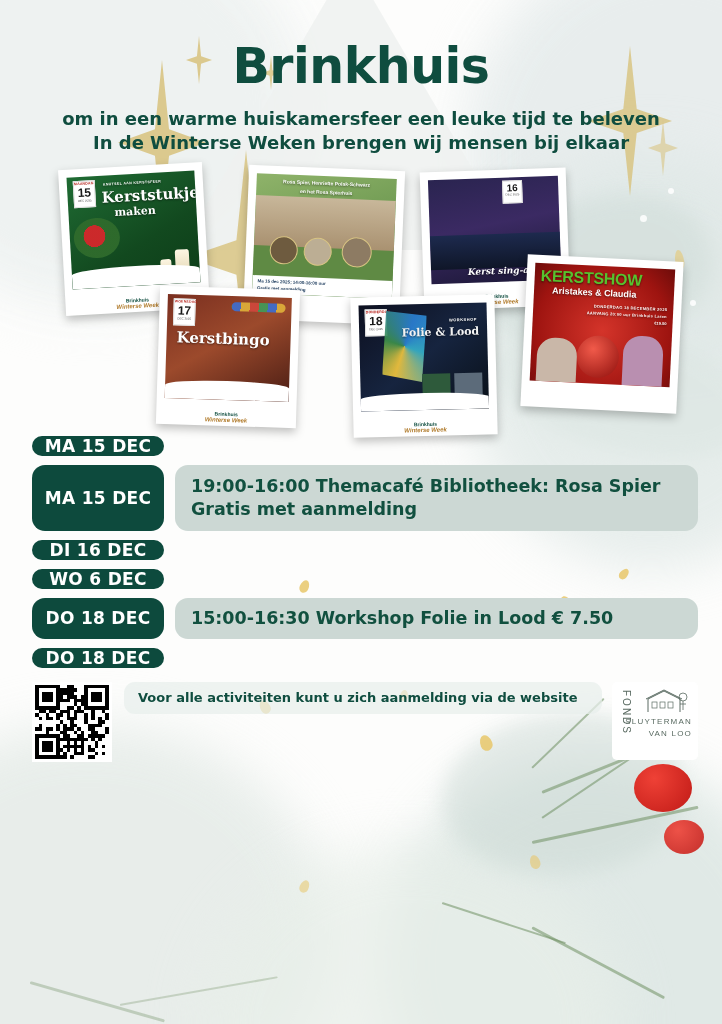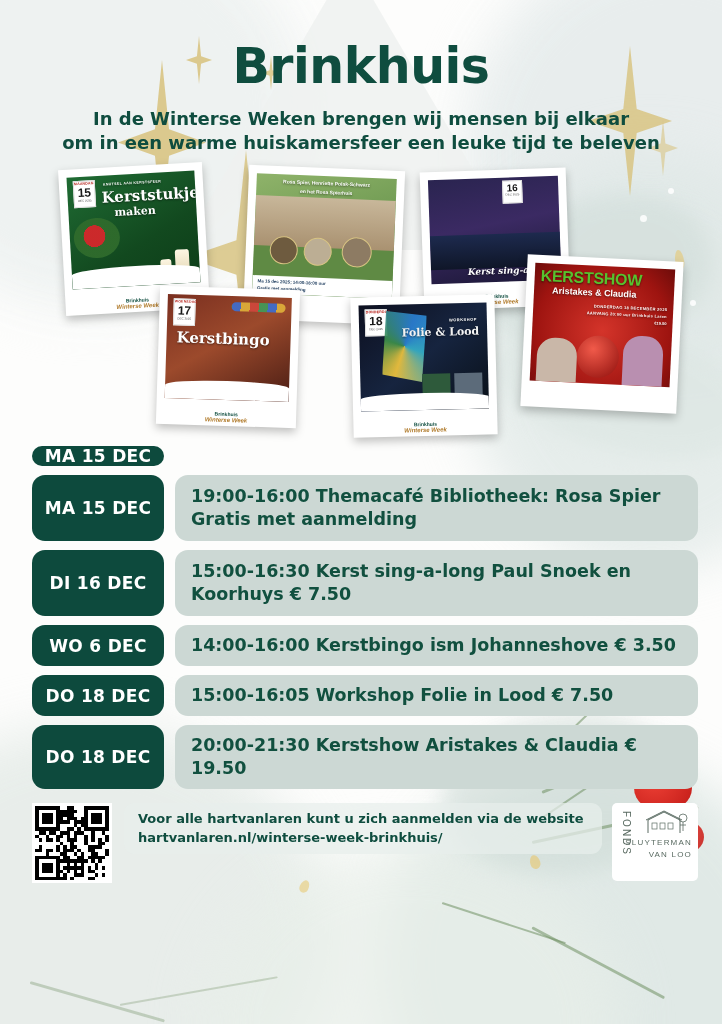--- a/index.html
+++ b/index.html
@@ -71,21 +71,21 @@
 
   .daybadge{position:absolute;left:6px;top:4px;width:20px;height:24px;background:#fff;
             border:1px solid #ddd;text-align:center;line-height:1;padding-top:1px;}
   .daybadge .m{font-size:3.5px;color:#b52019;font-weight:700;letter-spacing:.2px;}
   .daybadge .d{font-size:12px;color:#1a1a1a;font-weight:700;line-height:13px;}
   .daybadge .y{font-size:3px;color:#555;}
 
   .ptitle{position:absolute;color:#fff;font-weight:700;text-shadow:0 1px 2px rgba(0,0,0,.5);}
 
   
-  .sched{position:relative;z-index:4;margin:14px 24px 0 32px;}
+  .sched{position:relative;z-index:4;margin:4px 24px 0 32px;}
   .row{display:flex;align-items:stretch;margin-bottom:9px;}
   .date{flex:0 0 132px;background:#0d4a3d;color:#fff;border-radius:13px;
         display:flex;align-items:center;justify-content:center;
         font-weight:700;font-size:17px;letter-spacing:.3px;
         font-family:"DejaVu Sans",sans-serif;}
   .desc{flex:1;margin-left:11px;background:#ccd8d4;border-radius:13px;
         color:#11503f;font-weight:700;font-size:17.5px;line-height:1.32;
         padding:9px 16px;display:flex;align-items:center;
         font-family:"DejaVu Sans",sans-serif;}
   .row.tall .desc{padding:10px 16px;}
@@ -158,22 +158,22 @@
     <div class="spark" style="left:186px;top:36px;width:26px;height:48px;opacity:.9;"></div>
     <div class="spark" style="left:262px;top:56px;width:18px;height:34px;opacity:.85;"></div>
     <div class="spark" style="left:488px;top:170px;width:56px;height:105px;opacity:.7;"></div>
     <div class="spark" style="left:78px;top:176px;width:34px;height:64px;opacity:.7;"></div>
     <div class="spark" style="left:648px;top:120px;width:30px;height:56px;opacity:.6;"></div>
   </div>
 
   <div class="header">
     <div class="brand">Brinkhuis</div>
     <div class="tagline">
+      <div>om in een warme huiskamersfeer een leuke tijd te beleven</div>
       <div>In de Winterse Weken brengen wij mensen bij elkaar</div>
-      <div>om in een warme huiskamersfeer een leuke tijd te beleven</div>
     </div>
   </div>
 
   <div class="collage">
 
     <div class="pola" id="p15">
       <div class="shot">
         <div class="daybadge">
           <div class="m">MAANDAG</div>
           <div class="d">15</div>
@@ -298,34 +298,30 @@
     <div class="row">
       <div class="date">MA 15 DEC</div>
     </div>
     <div class="row tall">
       <div class="date">MA 15 DEC</div>
       <div class="desc" style="white-space:pre-line;">19:00-16:00 Themacafé Bibliotheek: Rosa Spier
 Gratis met aanmelding</div>
     </div>
     <div class="row tall">
       <div class="date">DI 16 DEC</div>
-      <div class="desc" style="white-space:pre-line;">15:00-16:30 Kerst sing-a-long Paul Snoek en
-Koorhuys € 7.50</div>
     </div>
     <div class="row">
       <div class="date">WO 6 DEC</div>
-      <div class="desc">14:00-16:00 Kerstbingo ism Johanneshove € 3.50</div>
     </div>
     <div class="row">
       <div class="date">DO 18 DEC</div>
-      <div class="desc">15:00-16:05 Workshop Folie in Lood € 7.50</div>
+      <div class="desc">15:00-16:30 Workshop Folie in Lood € 7.50</div>
     </div>
     <div class="row">
       <div class="date">DO 18 DEC</div>
-      <div class="desc">20:00-21:30 Kerstshow Aristakes &amp; Claudia € 19.50</div>
     </div>
   </div>
 
   <div class="footer">
     <div class="qr">
       <div class="qrgrid" id="qrgrid">
           <i></i>
           <i></i>
           <i></i>
           <i></i>
@@ -762,22 +758,21 @@
           <i style="background: transparent;"></i>
           <i></i>
           <i></i>
           <i style="background: transparent;"></i>
           <i style="background: transparent;"></i>
           <i style="background: transparent;"></i>
           <i style="background: transparent;"></i>
         </div>
     </div>
     <div class="contact">
-      <div>Voor alle hartvanlaren kunt u zich aanmelden via de website</div>
-      <div>hartvanlaren.nl/winterse-week-brinkhuis/</div>
+      <div>Voor alle activiteiten kunt u zich aanmelding via de website</div>
     </div>
     <div class="fondslogo">
       <svg class="house" viewBox="0 0 44 26">
         <path d="M4 24V11L20 3l16 8v13" fill="none" stroke="#5a6b62" stroke-width="1"></path>
         <path d="M2 11 20 2l18 9" fill="none" stroke="#5a6b62" stroke-width="1"></path>
         <rect x="8" y="14" width="5" height="6" fill="none" stroke="#5a6b62" stroke-width=".7"></rect>
         <rect x="16" y="14" width="5" height="6" fill="none" stroke="#5a6b62" stroke-width=".7"></rect>
         <rect x="24" y="14" width="5" height="6" fill="none" stroke="#5a6b62" stroke-width=".7"></rect>
         <circle cx="39" cy="9" r="4" fill="none" stroke="#5a6b62" stroke-width=".8"></circle>
         <path d="M39 13v9M36 16h6" fill="none" stroke="#5a6b62" stroke-width=".8"></path>

